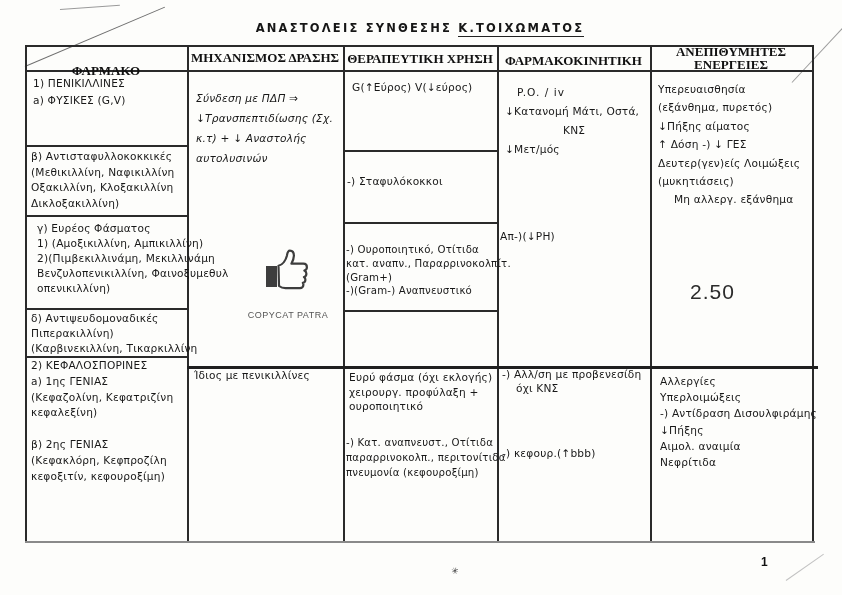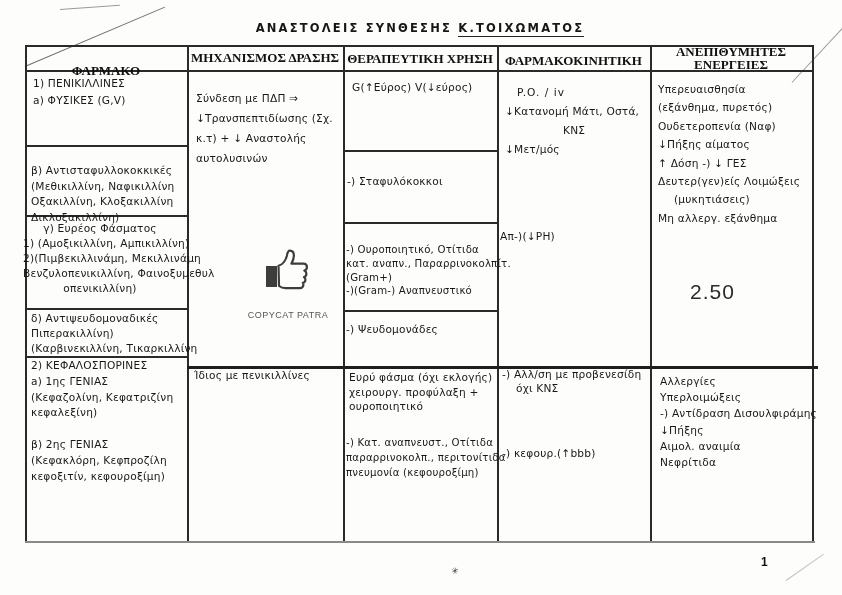--- a/index.html
+++ b/index.html
@@ -86,27 +86,27 @@
   <div class="hdr" style="left:500px;top:55px;width:147px;">ΦΑΡΜΑΚΟΚΙΝΗΤΙΚΗ</div>
   <div class="hdr" style="left:653px;top:46px;width:156px;">
     <span>ΑΝΕΠΙΘΥΜΗΤΕΣ</span><br>
     <span>ΕΝΕΡΓΕΙΕΣ</span>
   </div>
 
   <div class="hw" id="c1r1" style="left:33px;top:75px;width:150px;">
       <div>1) ΠΕΝΙΚΙΛΛΙΝΕΣ</div>
       <div>a) ΦΥΣΙΚΕΣ (G,V)</div>
     </div>
-  <div class="hw" id="c1r2" style="left:31px;top:163px;width:154px;">
+  <div class="hw" id="c1r2" style="left:31px;top:149px;width:154px;">
       <div>β) Αντισταφυλλοκοκκικές</div>
       <div>(Μεθικιλλίνη, Ναφικιλλίνη</div>
       <div>Οξακιλλίνη, Κλοξακιλλίνη</div>
       <div>Δικλοξακιλλίνη)</div>
     </div>
-  <div class="hw" id="c1r3" style="left:23px;top:221px;width:154px;text-align:center;">
+  <div class="hw" id="c1r3" style="left:37px;top:221px;width:154px;">
       <div>γ) Ευρέος Φάσματος</div>
       <div>1) (Αμοξικιλλίνη, Αμπικιλλίνη)</div>
       <div>2)(Πιμβεκιλλινάμη, Μεκιλλινάμη</div>
       <div>Βενζυλοπενικιλλίνη, Φαινοξυμεθυλ</div>
       <div>οπενικιλλίνη)</div>
     </div>
   <div class="hw" id="c1r4" style="left:31px;top:311px;width:154px;">
       <div>δ) Αντιψευδομοναδικές</div>
       <div>Πιπερακιλλίνη)</div>
       <div>(Καρβινεκιλλίνη, Τικαρκιλλίνη</div>
@@ -115,21 +115,21 @@
       <div>2) ΚΕΦΑΛΟΣΠΟΡΙΝΕΣ</div>
       <div>a) 1ης ΓΕΝΙΑΣ</div>
       <div>(Κεφαζολίνη, Κεφατριζίνη</div>
       <div>κεφαλεξίνη)</div>
       <div>&nbsp;</div>
       <div>β) 2ης ΓΕΝΙΑΣ</div>
       <div>(Κεφακλόρη, Κεφπροζίλη</div>
       <div>κεφοξιτίν, κεφουροξίμη)</div>
     </div>
 
-  <div class="hw" id="c2r1" style="left:196px;top:88px;width:142px;">
+  <div class="hw" id="c2r1" style="left:196px;top:88px;width:142px;font-style:italic;">
       <div>Σύνδεση με ΠΔΠ ⇒</div>
       <div>↓Τρανσπεπτιδίωσης (Σχ.</div>
       <div>κ.τ) + ↓ Αναστολής</div>
       <div>αυτολυσινών</div>
     </div>
   <div class="hw" id="c2r2" style="left:194px;top:368px;width:142px;">
       <div>Ίδιος με πενικιλλίνες</div>
     </div>
 
   <div id="watermark">
@@ -149,23 +149,20 @@
     </div>
   <div class="hw" id="c3r2" style="left:347px;top:174px;width:142px;">
       <div>-) Σταφυλόκοκκοι</div>
     </div>
   <div class="hw" id="c3r3" style="left:346px;top:243px;width:150px;">
       <div>-) Ουροποιητικό, Οτίτιδα</div>
       <div>κατ. αναπν., Παραρρινοκολπίτ.</div>
       <div>(Gram+)</div>
       <div>-)(Gram-) Αναπνευστικό</div>
     </div>
-  <div class="hw" id="c3r4" style="left:346px;top:322px;width:142px;">
-      <div>-) Ψευδομονάδες</div>
-    </div>
   <div class="hw" id="c3r5a" style="left:349px;top:370px;width:146px;">
       <div>Ευρύ φάσμα (όχι εκλογής)</div>
       <div>χειρουργ. προφύλαξη +</div>
       <div>ουροποιητικό</div>
     </div>
   <div class="hw" id="c3r5b" style="left:346px;top:435px;width:180px;">
       <div>-) Κατ. αναπνευστ., Οτίτιδα</div>
       <div>παραρρινοκολπ., περιτονίτιδα</div>
       <div>πνευμονία (κεφουροξίμη)</div>
     </div>
@@ -181,21 +178,20 @@
       <div>-) Αλλ/ση με προβενεσίδη</div>
       <div>όχι ΚΝΣ</div>
     </div>
   <div class="hw" id="c4r2b" style="left:502px;top:446px;width:146px;">
       <div>-) κεφουρ.(↑bbb)</div>
     </div>
 
   <div class="hw" id="c5r1" style="left:658px;top:80px;width:152px;">
       <div>Υπερευαισθησία</div>
       <div>(εξάνθημα, πυρετός)</div>
-      <div>Ουδετεροπενία (Ναφ)</div>
       <div>↓Πήξης αίματος</div>
       <div>↑ Δόση -) ↓ ΓΕΣ</div>
       <div>Δευτερ(γεν)είς Λοιμώξεις</div>
       <div>(μυκητιάσεις)</div>
       <div>Μη αλλεργ. εξάνθημα</div>
     </div>
   <div class="hw" id="c5r2" style="left:660px;top:373px;width:150px;">
       <div>Αλλεργίες</div>
       <div>Υπερλοιμώξεις</div>
       <div>-) Αντίδραση Δισουλφιράμης</div>

